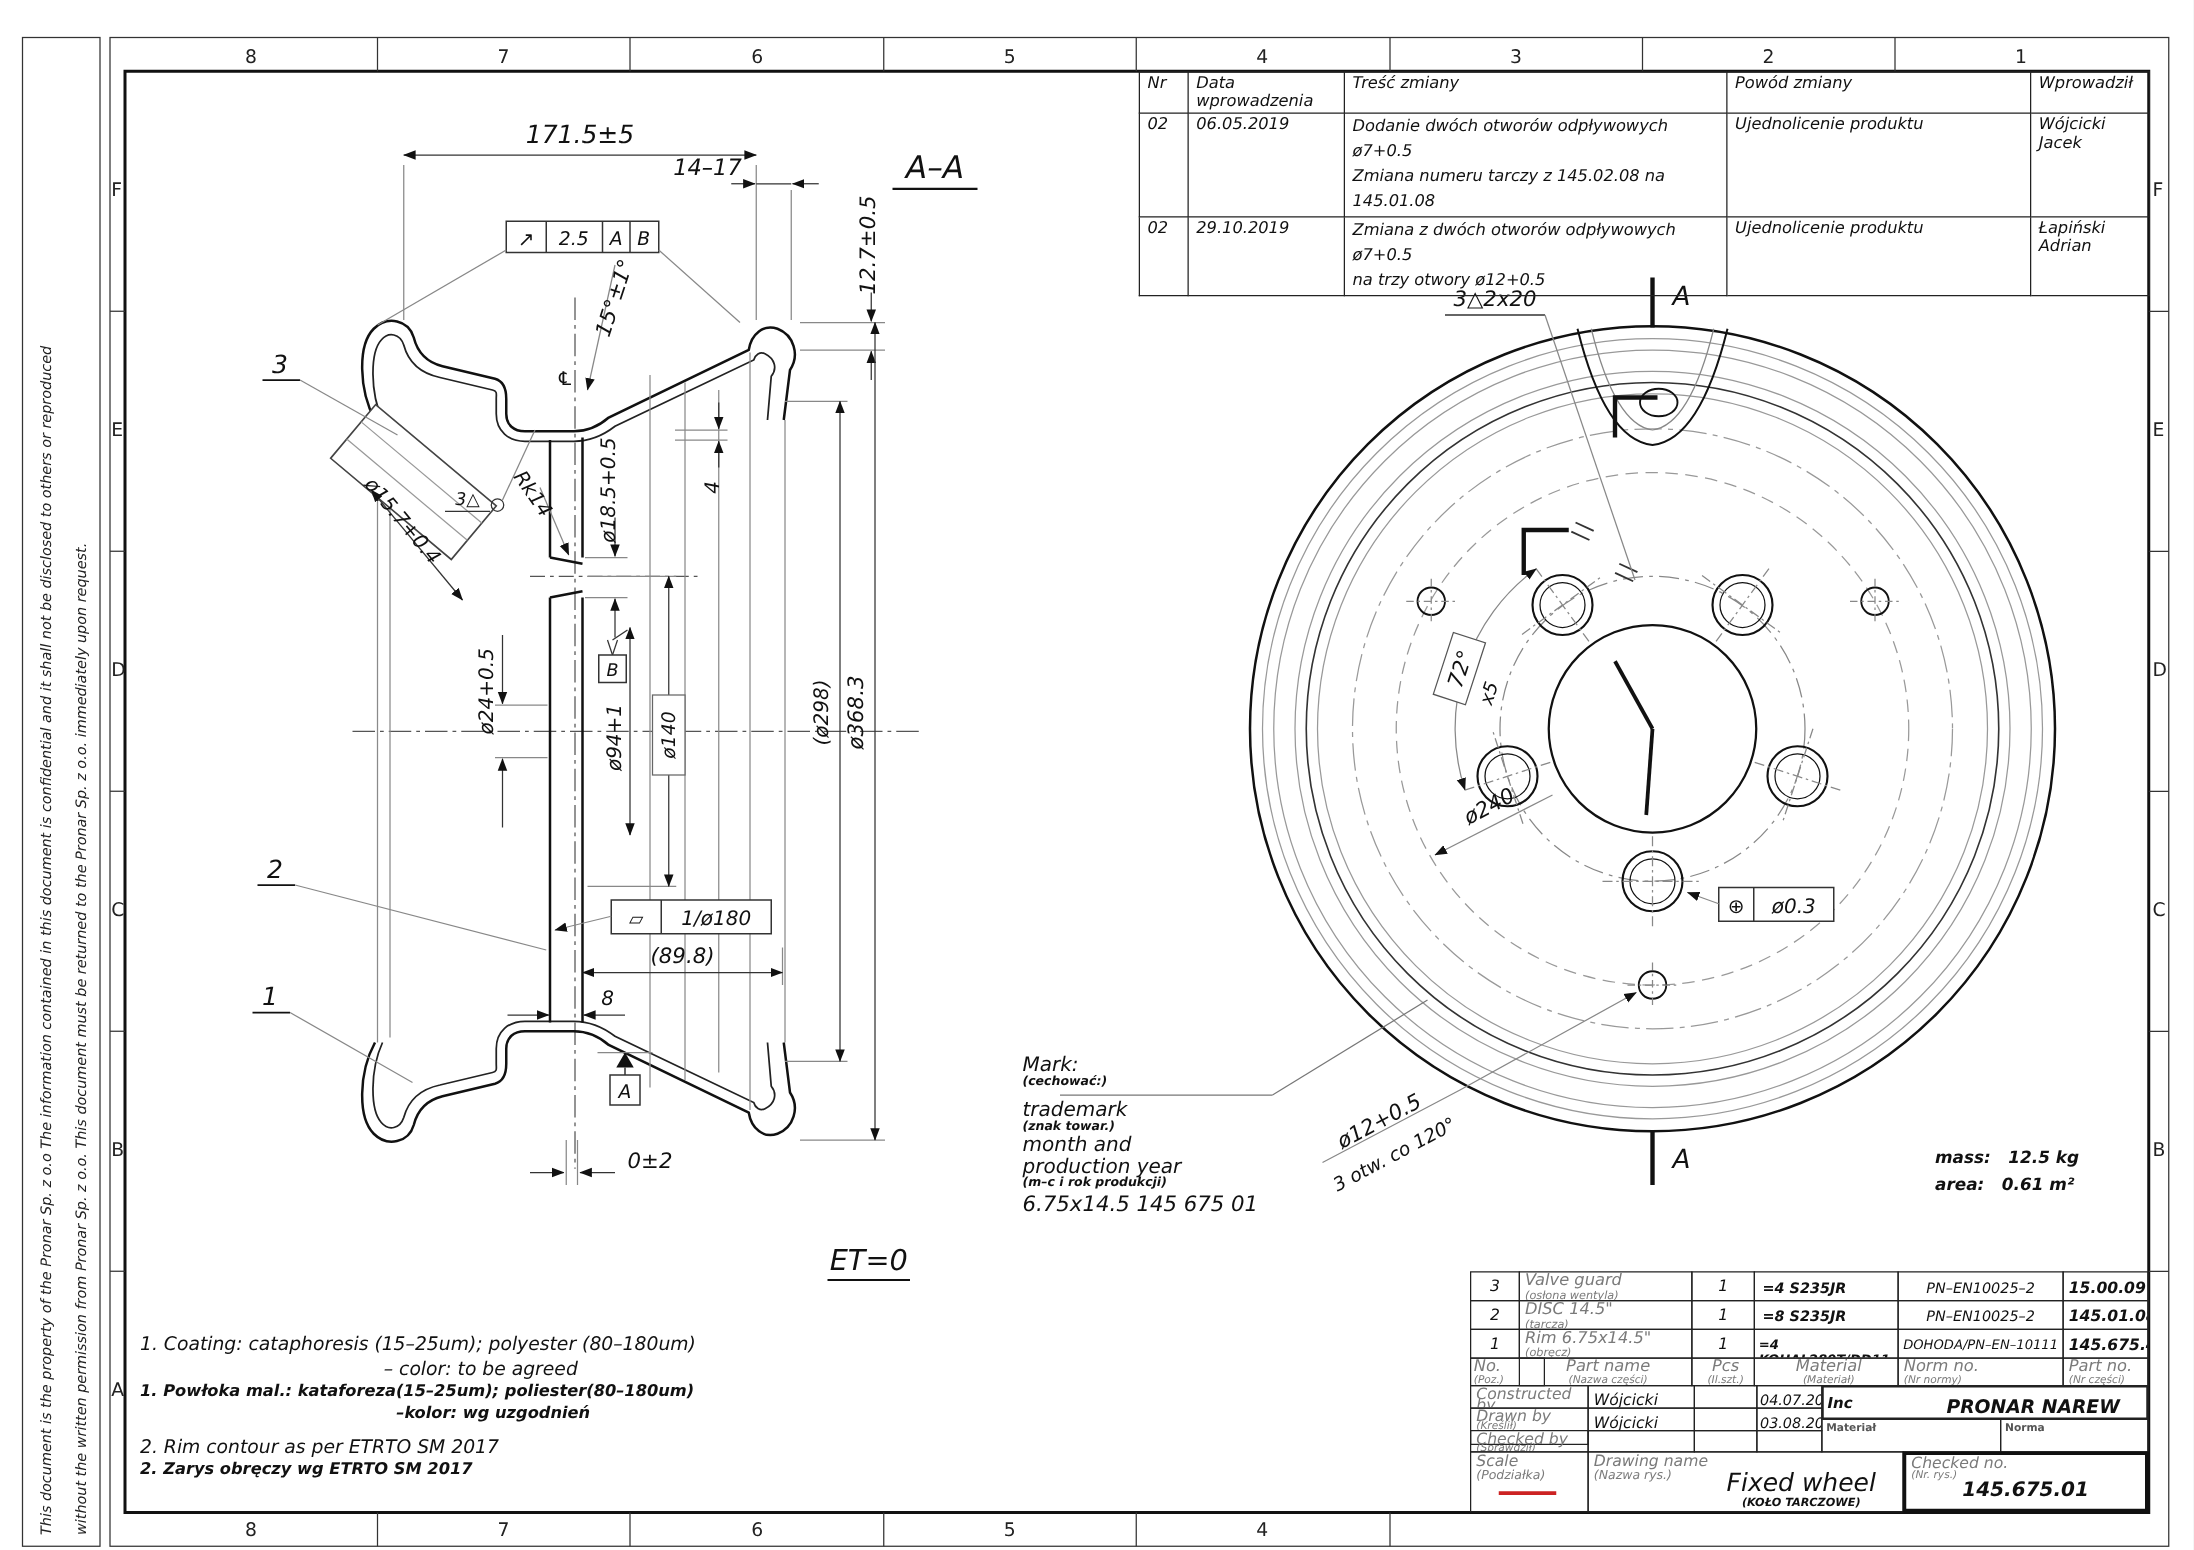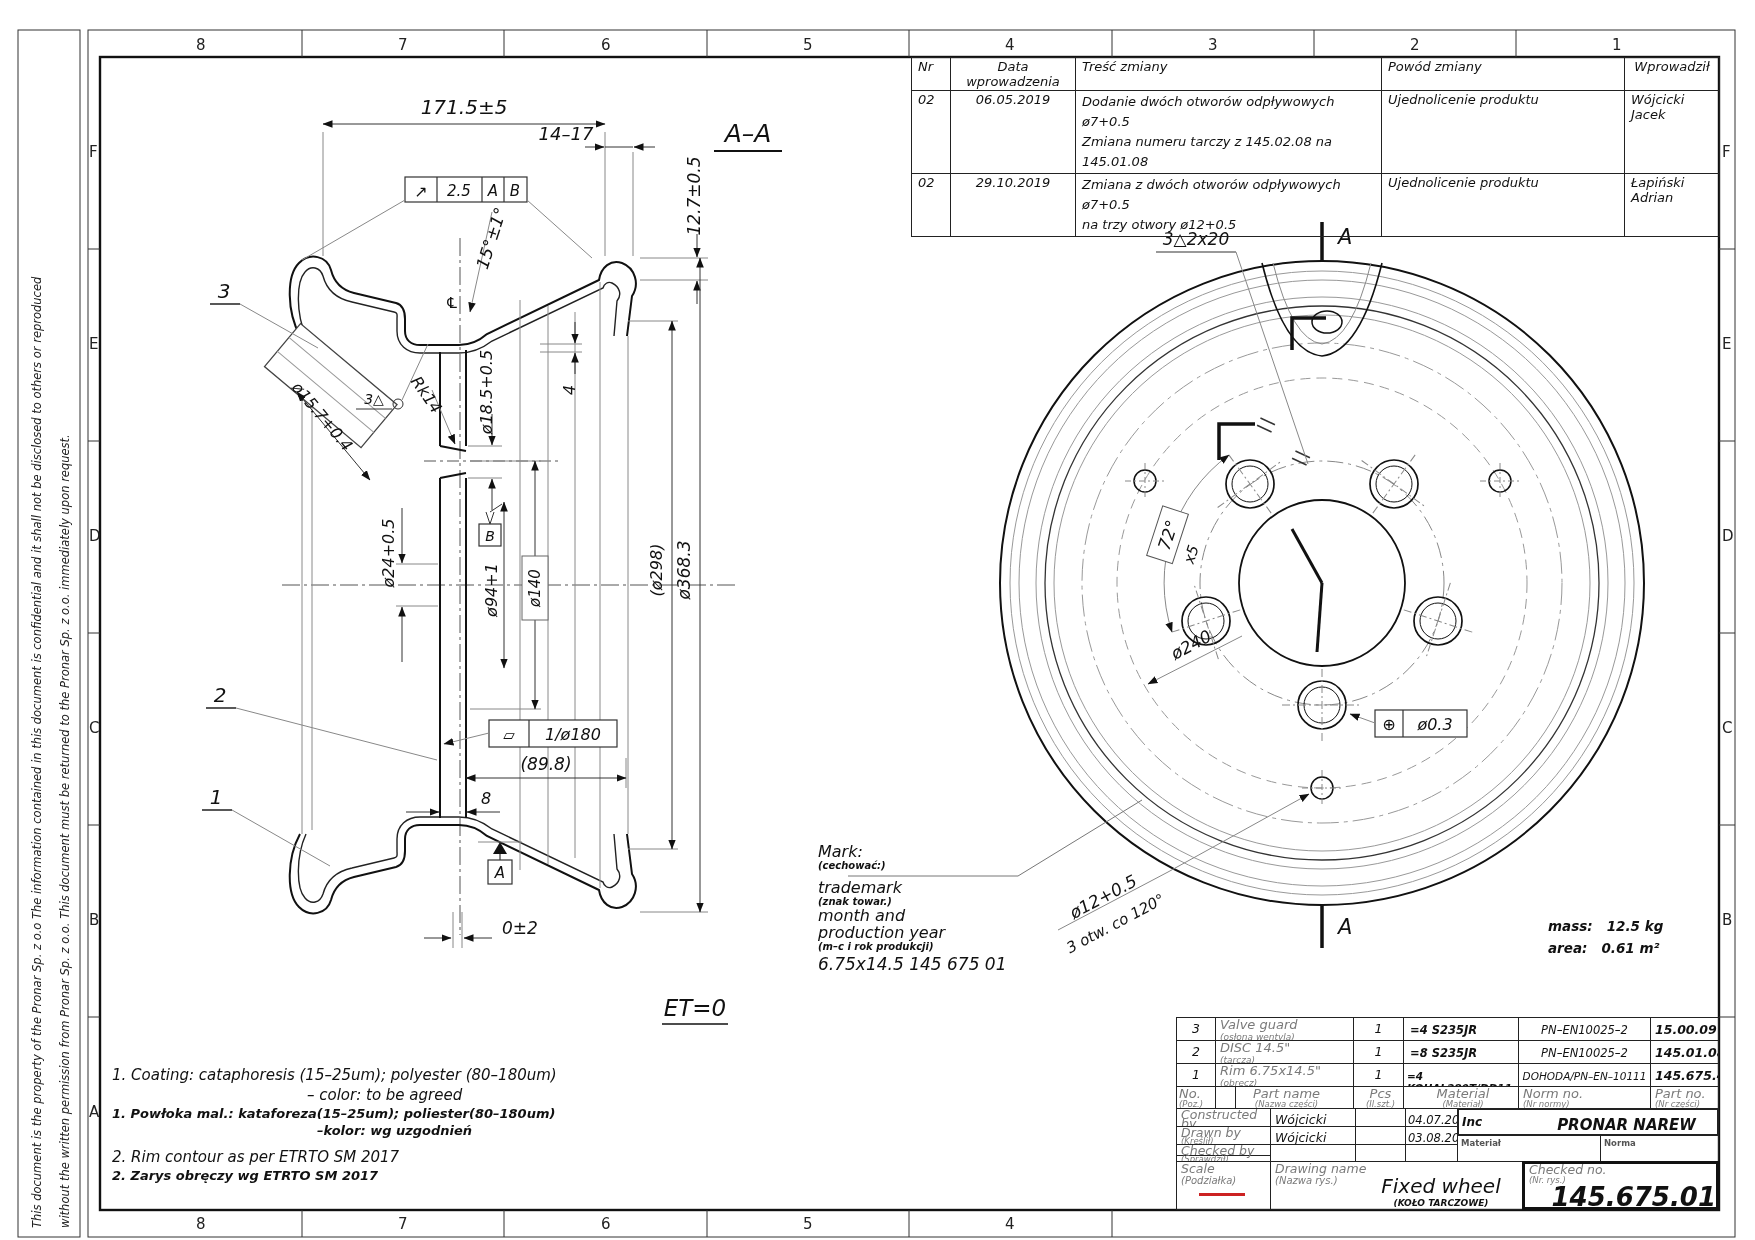--- a/index.html
+++ b/index.html
@@ -6,21 +6,21 @@
   #sheet{position:relative;width:1755px;height:1240px;background:#fff;overflow:hidden;
          font-family:"DejaVu Sans",sans-serif;color:#111;}
   svg{position:absolute;left:0;top:0;}
   .zone{position:absolute;font:15px "DejaVu Sans",sans-serif;color:#222;}
   .conf{position:absolute;transform-origin:0 0;transform:rotate(-90deg);
         font:italic 11.5px "DejaVu Sans",sans-serif;color:#222;white-space:nowrap;width:1185px;}
   
   .revtab{position:absolute;left:911px;top:57px;width:808px;border-collapse:collapse;table-layout:fixed;
           font:italic 13px "DejaVu Sans",sans-serif;color:#111;}
   .revtab td{border:1.6px solid #222;padding:1px 6px;vertical-align:top;overflow:hidden;}
-  .revtab .c{text-align:center;}
+  .revtab .c{}
   .revtab .hdr{font-style:italic;}
   .revline{line-height:20px;}
   
   .notes{position:absolute;left:112px;top:1066px;width:470px;font-style:italic;}
   .note-en{font:italic 15px "DejaVu Sans",sans-serif;margin-bottom:2px;}
   .note-pl{font:italic bold 13px "DejaVu Sans",sans-serif;margin-bottom:2px;}
   .ind1{margin-left:195px;} .ind2{margin-left:205px;}
   .sp{margin-top:10px;}
   
   .mark{position:absolute;left:818px;top:843px;width:230px;text-align:left;}
@@ -666,17 +666,17 @@
   <div class="cell" style="left:94px;top:144px;width:253px;height:49px">
     <div class="lab" style="line-height:12px"><span>Drawing name</span><span class="sub" style="font-size:10px">(Nazwa rys.)</span></div>
     <div style="position:absolute;left:90px;top:12px;width:160px;text-align:center">
       <div class="val" style="font-size:20px">Fixed wheel</div>
       <div class="val bold" style="font-size:9px">(KOŁO TARCZOWE)</div>
       <div class="val" style="font-size:12px">6.75x14.5</div>
     </div>
   </div>
   <div class="cell dno" style="left:346px;top:144px;width:197px;height:49px">
     <div class="lab" style="line-height:10px"><span>Checked no.</span><span class="sub">(Nr. rys.)</span></div>
-    <div class="val bold" style="position:absolute;left:0;top:18px;width:100%;text-align:right;font-size:26px">145.675.01</div>
+    <div class="val bold" style="position:absolute;left:0;top:18px;width:100%;text-align:center;font-size:16px">145.675.01</div>
   </div>
 </div>
 
 </div>
 
 </body></html>

